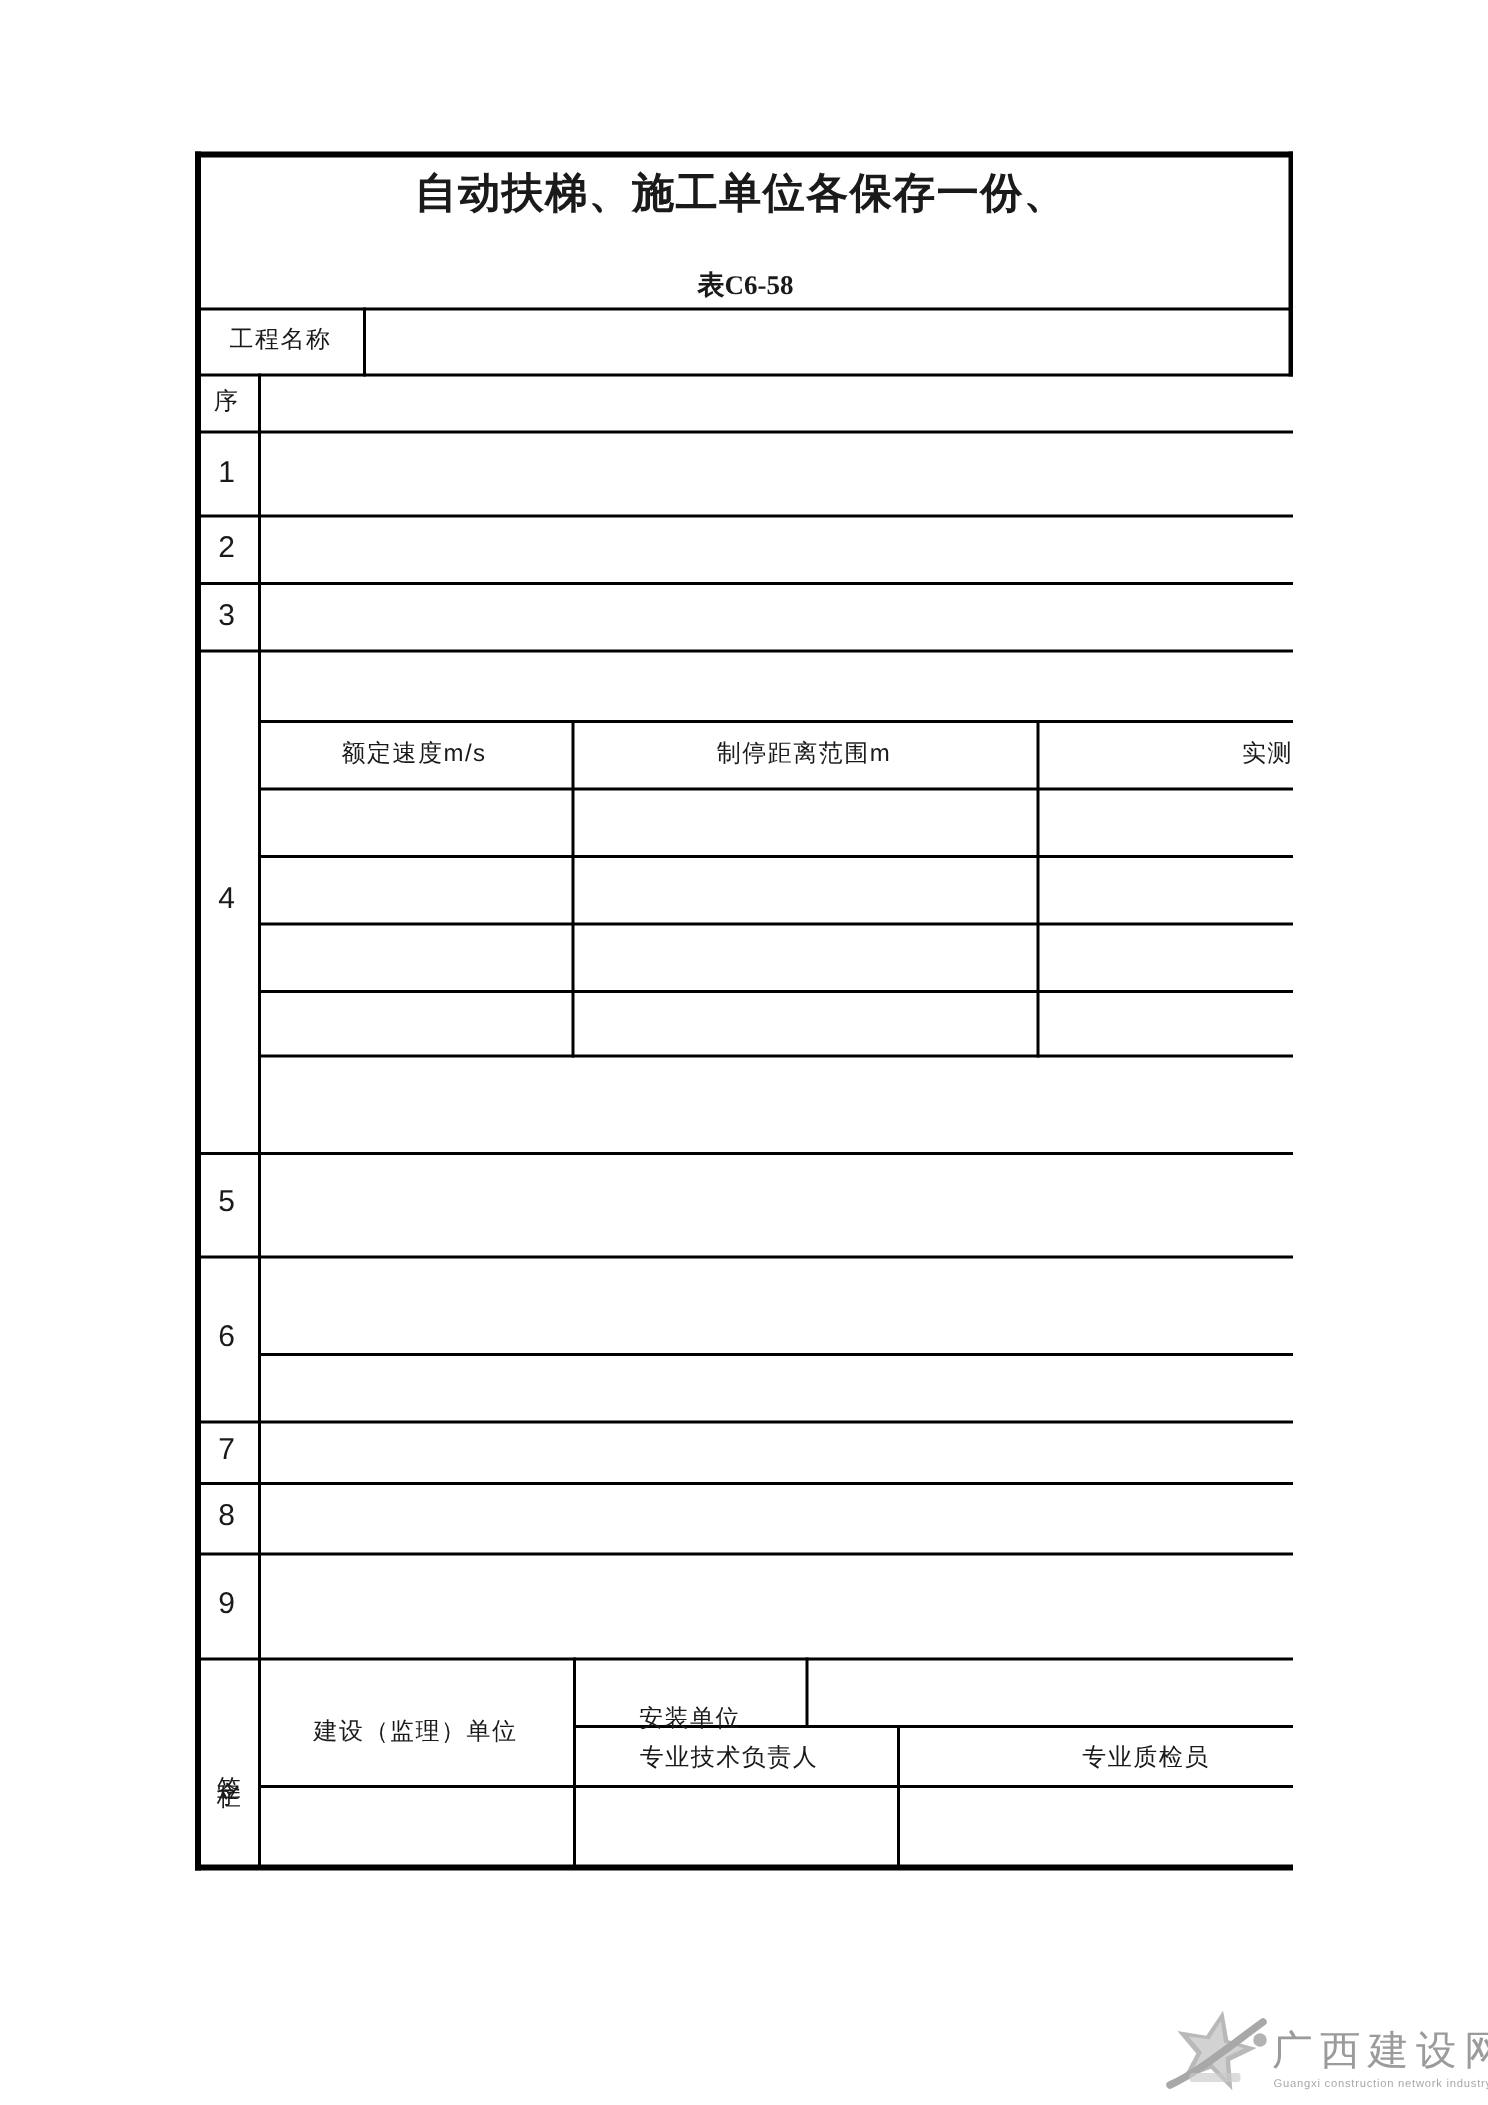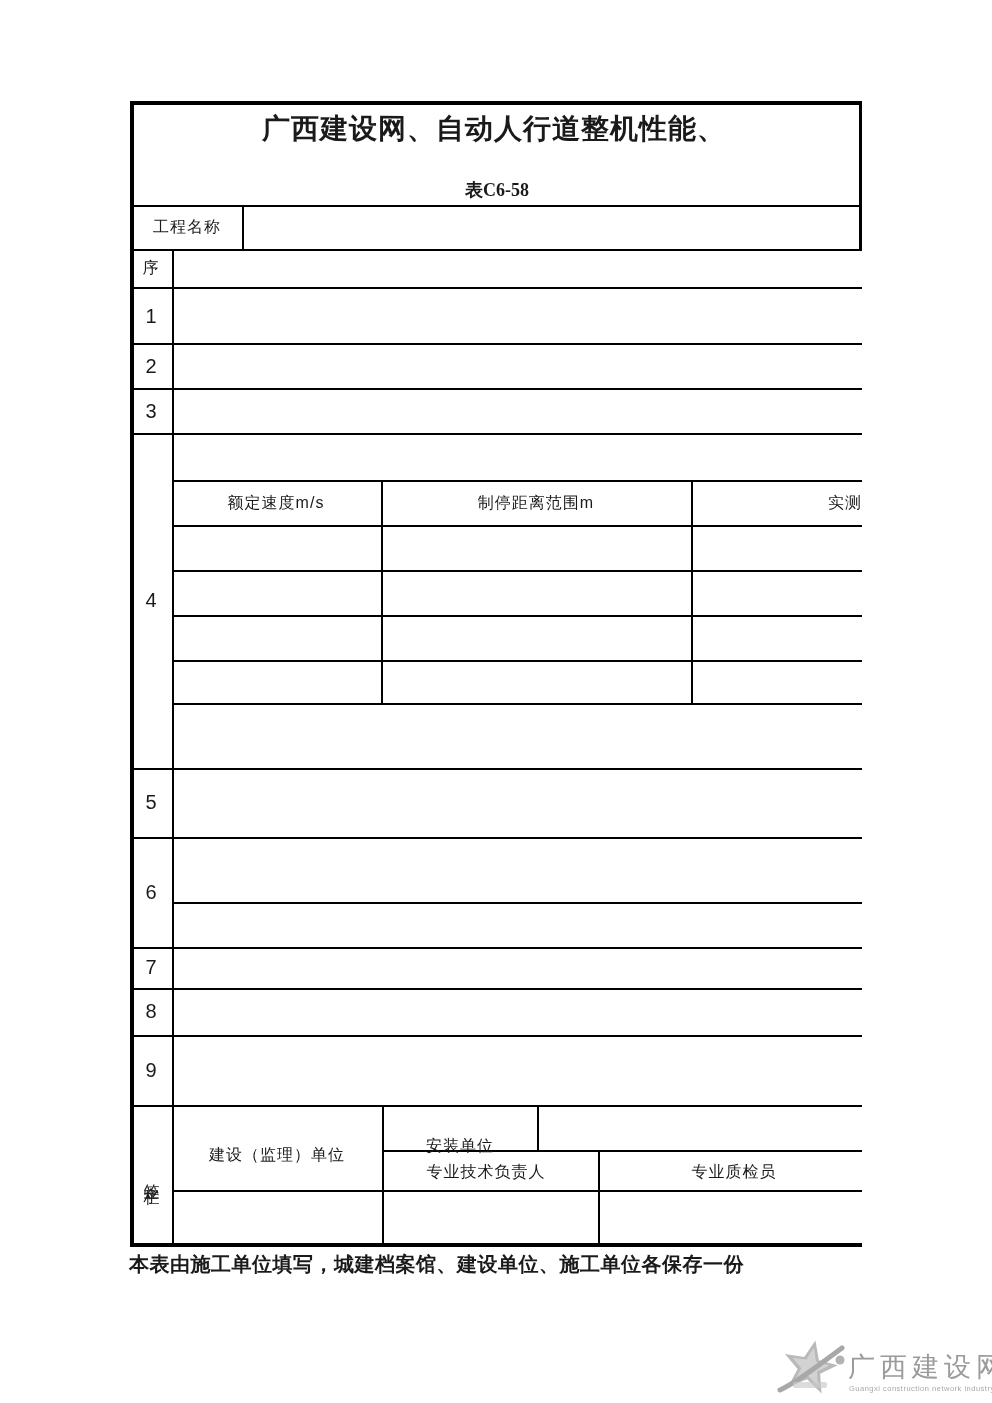--- a/index.html
+++ b/index.html
@@ -57,21 +57,21 @@
   <div class="ln" style="left:172px;top:703px;width:690px;height:2px;"></div>
 
   <div class="ln" style="left:242px;top:205px;width:2px;height:46px;"></div>
   <div class="ln" style="left:172px;top:249px;width:2px;height:996px;"></div>
   <div class="ln" style="left:381px;top:480px;width:2px;height:225px;"></div>
   <div class="ln" style="left:691px;top:480px;width:2px;height:225px;"></div>
   <div class="ln" style="left:382px;top:1105px;width:2px;height:140px;"></div>
   <div class="ln" style="left:537px;top:1105px;width:2px;height:47px;"></div>
   <div class="ln" style="left:598px;top:1150px;width:2px;height:95px;"></div>
 
-  <div class="txt c title1" style="left:494px;top:129px;">广西建设网、自动人行道整机性能、</div>
+  <div class="txt c title1" style="left:494px;top:129px;">自动扶梯、施工单位各保存一份、</div>
   <div class="txt c fcode" style="left:497px;top:190px;text-align:right;">表C6-58</div>
 
   <div class="txt c lbl" style="left:187px;top:227px;">工程名称</div>
   <div class="txt c lbl" style="left:552px;top:227px;"></div>
 
   <div class="txt c lbl" style="left:151px;top:268px;">序</div>
 
   <div class="txt c num" style="left:151px;top:316px;">1</div>
   <div class="txt c num" style="left:151px;top:366px;">2</div>
   <div class="txt c num" style="left:151px;top:411px;">3</div>
@@ -83,23 +83,22 @@
   <div class="txt c num" style="left:151px;top:1070px;">9</div>
 
   <div class="txt c lbl" style="left:276px;top:503px;">额定速度m/s</div>
   <div class="txt c lbl" style="left:536px;top:503px;">制停距离范围m</div>
   <div class="txt r lbl" style="right:130px;top:503px;">实测</div>
 
   <div class="txt c lbl vertical" style="left:151px;top:1176px;">签字栏</div>
   <div class="txt c lbl" style="left:277px;top:1155px;">建设（监理）单位</div>
   <div class="txt c lbl" style="left:460px;top:1130px;margin-top:16px;">安装单位</div>
   <div class="txt c lbl" style="left:486px;top:1172px;">专业技术负责人</div>
-  <div class="txt c lbl" style="left:734px;top:1172px;">专业质检员</div>
+  <div class="txt c lbl" style="left:764px;top:1172px;">专业质检员</div>
 
-  <div class="txt footer" style="left:129px;top:1251px;">本表由施工单位填写，城建档案馆、建设单位、施工单位各保存一份</div>
 
   <svg style="position:absolute;left:776px;top:1338px;" width="72" height="60" viewBox="0 0 72 60">
     <g transform="rotate(12 34 28)">
       <polygon points="34,2 41.5,20.5 61,21.5 45.5,33.5 51,52.5 34,41.5 17,52.5 22.5,33.5 7,21.5 26.5,20.5" fill="#b9b9b9"></polygon>
       <polygon points="34,9 39,22.5 53,23.5 42,32 46,46 34,38 22,46 26,32 15,23.5 29,22.5" fill="#d2d2d2"></polygon>
     </g>
     <path d="M 4,52 C 22,44 44,26 66,10" stroke="#a8a8a8" stroke-width="5" fill="none" stroke-linecap="round"></path>
     <circle cx="64" cy="22" r="4.5" fill="#b3b3b3"></circle>
   </svg>
   <div class="smudge" style="left:793px;top:1382px;width:34px;height:6px;"></div>

